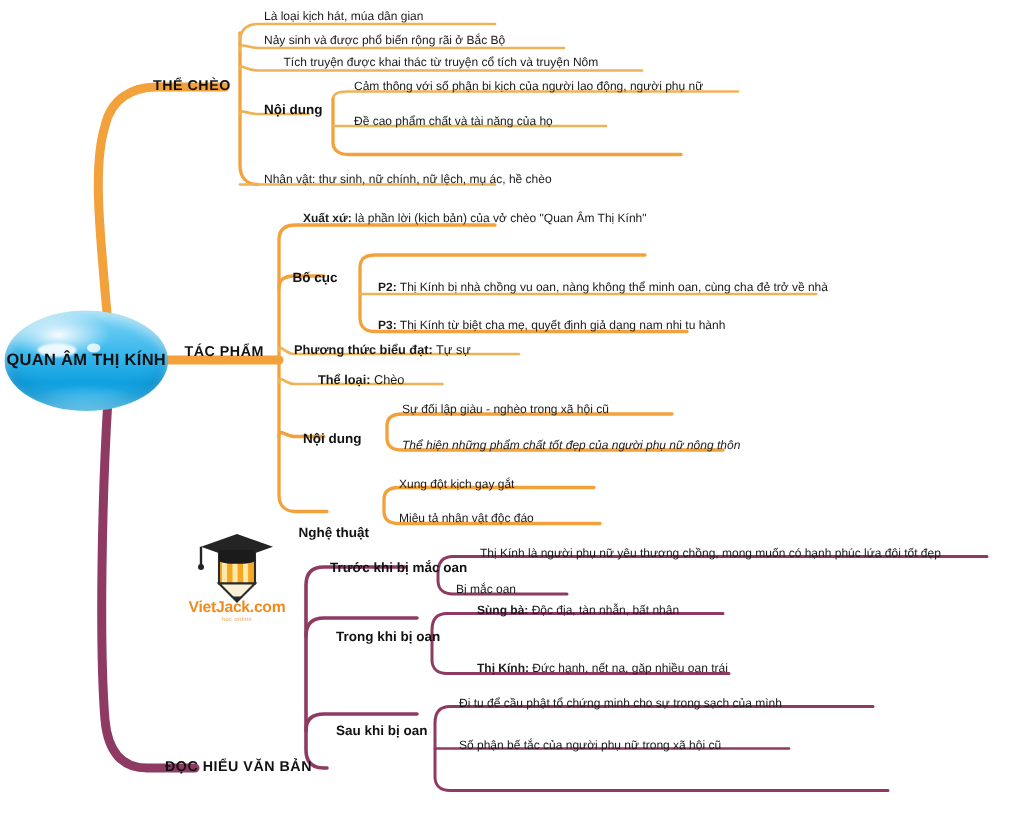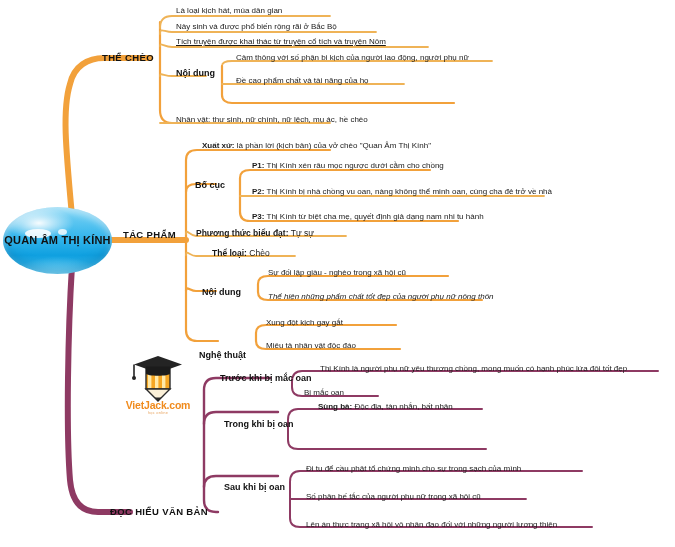--- a/index.html
+++ b/index.html
@@ -167,36 +167,35 @@
       <circle cx="22" cy="23" r="2" fill="#242424"></circle>
     </svg>
     <div class="wordmark">VietJack.com</div>
     <div class="tagline">học online</div>
   </div>
 
   <div class="branch-title" style="left:102px;top:52px;">THỂ CHÈO</div>
 
   <div class="leaf" style="left:176px;top:6px;">Là loại kịch hát, múa dân gian</div>
   <div class="leaf" style="left:176px;top:22px;">Nảy sinh và được phổ biến rộng rãi ở Bắc Bộ</div>
-  <div class="leaf" style="left:176px;top:37px;text-decoration:underline;">Tích truyện được khai thác từ truyện cổ tích và truyện Nôm</div>
+  <div class="leaf" style="left:189px;top:37px;">Tích truyện được khai thác từ truyện cổ tích và truyện Nôm</div>
 
   <div class="sub-title" style="left:176px;top:68px;">Nội dung</div>
 
   <div class="leaf" style="left:236px;top:53px;">Cảm thông với số phận bi kịch của người lao động, người phụ nữ</div>
   <div class="leaf" style="left:236px;top:76px;">Đề cao phẩm chất và tài năng của họ</div>
 
   <div class="leaf" style="left:176px;top:115px;">Nhân vật: thư sinh, nữ chính, nữ lệch, mụ ác, hề chèo</div>
 
   <div class="branch-title" style="left:123px;top:229px;">TÁC PHẨM</div>
 
   <div class="leaf" style="left:202px;top:141px;"><span class="lead">Xuất xứ:</span><span> là phần lời (kịch bản) của vở chèo "Quan Âm Thị Kính"</span></div>
 
   <div class="sub-title" style="left:195px;top:180px;">Bố cục</div>
 
-  <div class="leaf" style="left:252px;top:161px;"><span class="lead">P1:</span><span> Thị Kính xén râu mọc ngược dưới cằm cho chồng</span></div>
 
   <div class="leaf" style="left:252px;top:187px;"><span class="lead">P2:</span><span> Thị Kính bị nhà chồng vu oan, nàng không thể minh oan, cùng cha đẻ trở về nhà</span></div>
 
   <div class="leaf" style="left:252px;top:212px;"><span class="lead">P3:</span><span> Thị Kính từ biệt cha mẹ, quyết định giả dạng nam nhi tu hành</span></div>
 
   <div class="leaf" style="left:196px;top:228px;font-size:8.5px;"><span class="lead">Phương thức biểu đạt:</span><span> Tự sự</span></div>
 
   <div class="leaf" style="left:212px;top:248px;font-size:8.5px;"><span class="lead">Thể loại:</span><span> Chèo</span></div>
 
   <div class="sub-title" style="left:202px;top:287px;">Nội dung</div>
@@ -210,19 +209,19 @@
   <div class="leaf" style="left:266px;top:341px;">Miêu tả nhân vật độc đáo</div>
 
   <div class="branch-title" style="left:110px;top:506px;">ĐỌC HIỂU VĂN BẢN</div>
 
   <div class="sub-title" style="left:220px;top:373px;">Trước khi bị mắc oan</div>
   <div class="leaf" style="left:304px;top:364px;margin-left:16px;">Thị Kính là người phụ nữ yêu thương chồng, mong muốn có hạnh phúc lứa đôi tốt đẹp</div>
   <div class="leaf" style="left:304px;top:388px;">Bị mắc oan</div>
 
   <div class="sub-title" style="left:224px;top:419px;">Trong khi bị oan</div>
   <div class="leaf" style="left:318px;top:402px;"><span class="lead">Sùng bà:</span><span> Độc địa, tàn nhẫn, bất nhân</span></div>
+  <div class="leaf" style="left:318px;top:441px;"><span class="lead">Thị Kính:</span><span> Đức hạnh, nết na, gặp nhiều oan trái</span></div>
 
   <div class="sub-title" style="left:224px;top:482px;">Sau khi bị oan</div>
   <div class="leaf" style="left:306px;top:464px;">Đi tu để cầu phật tổ chứng minh cho sự trong sạch của mình</div>
   <div class="leaf" style="left:306px;top:492px;">Số phận bế tắc của người phụ nữ trong xã hội cũ</div>
-  <div class="leaf" style="left:306px;top:520px;">Lên án thực trạng xã hội vô nhân đạo đối với những người lương thiện</div>
 
 </div>
 
 </body></html>

